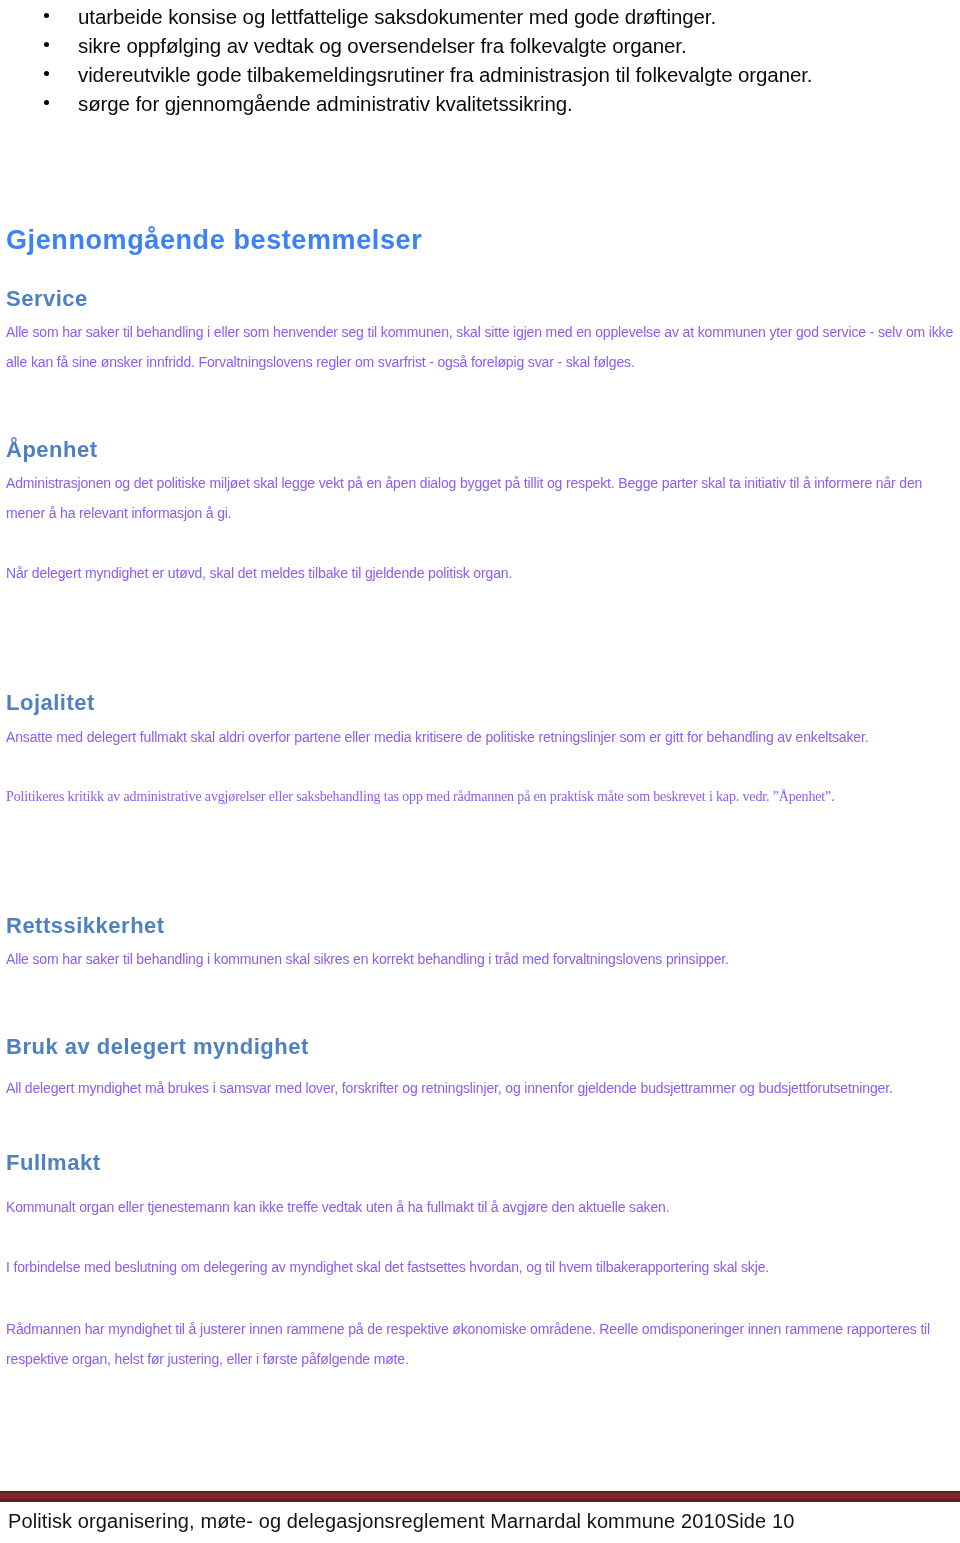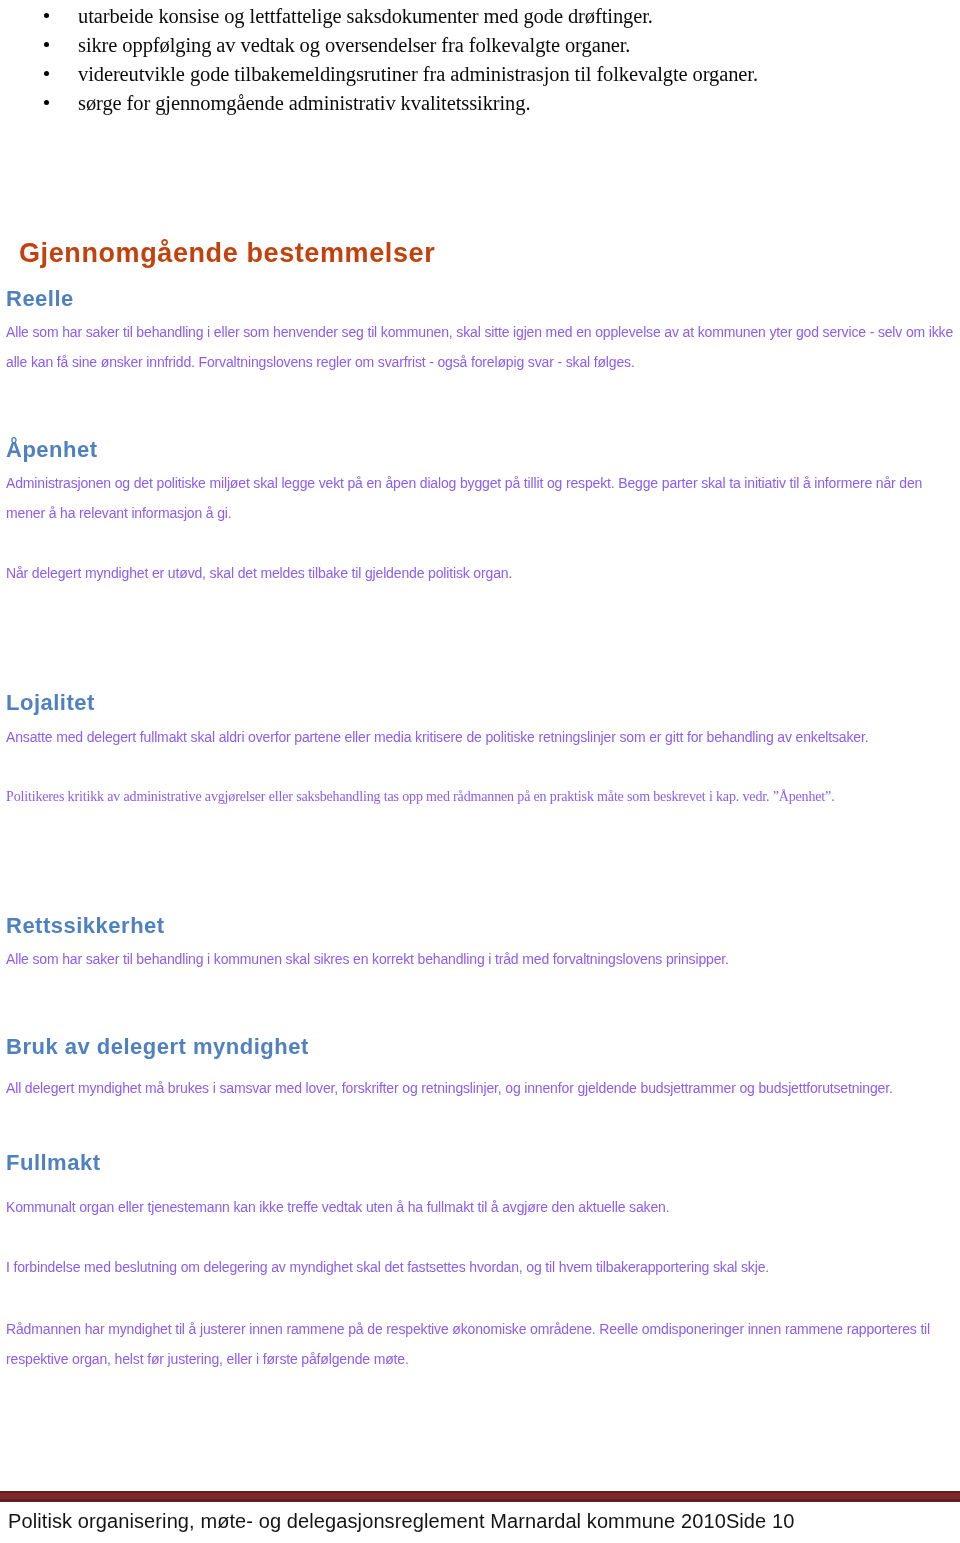--- a/index.html
+++ b/index.html
@@ -26,21 +26,20 @@
 
   
   .bullet-list {
     list-style: none;
     margin: 0;
     padding: 0;
     position: absolute;
     top: 2px;
     left: 0;
     width: 934px;
-    font-family: Liberation Serif, serif;
   }
   .bullet-list li {
     position: relative;
     padding-left: 78px;
     font-size: 20.5px;
     line-height: 29px;
     color: #0a0a0a;
     letter-spacing: -0.1px;
     white-space: nowrap;
   }
@@ -48,28 +47,28 @@
     position: absolute;
     left: 44px;
     top: 11px;
     width: 5px;
     height: 5px;
     background: #000;
     border-radius: 50%;
   }
 
   h1.doc-h1 {
-    margin: 13px;
+    margin: 0;
     padding: 0;
     position: absolute;
     left: 6px;
     top: 225px;
     font-size: 27px;
     font-weight: bold;
-    color: #c2410c;
+    color: #3b82f6;
     letter-spacing: 0.6px;
   }
 
   h2.doc-h2 {
     margin: 0;
     padding: 0;
     font-size: 22px;
     font-weight: bold;
     color: #4f80c0;
     letter-spacing: 0.5px;
@@ -163,21 +162,21 @@
     </li>
     <li>
       <span class="bullet-dot"></span>
       <span>sørge for gjennomgående administrativ kvalitetssikring.</span>
     </li>
   </ul>
 
   <h1 class="doc-h1">Gjennomgående bestemmelser</h1>
 
   <div class="blk" style="top:286px;">
-    <h2 class="doc-h2">Reelle</h2>
+    <h2 class="doc-h2">Service</h2>
     <p class="doc-p" style="margin-top:5px;">Alle som har saker til behandling i eller som henvender seg til kommunen, skal sitte igjen med en opplevelse av at kommunen yter god service - selv om ikke alle kan få sine ønsker innfridd. Forvaltningslovens regler om svarfrist - også foreløpig svar - skal følges.</p>
   </div>
 
   <div class="blk" style="top:437px;">
     <h2 class="doc-h2">Åpenhet</h2>
     <p class="doc-p" style="margin-top:5px;">Administrasjonen og det politiske miljøet skal legge vekt på en åpen dialog bygget på tillit og respekt.  Begge parter skal ta initiativ til å informere når den mener å ha relevant informasjon å gi.</p>
     <p class="doc-p" style="margin-top:30px;">Når delegert myndighet er utøvd, skal det meldes tilbake til gjeldende politisk organ.</p>
   </div>
 
   <div class="blk" style="top:690px;">

